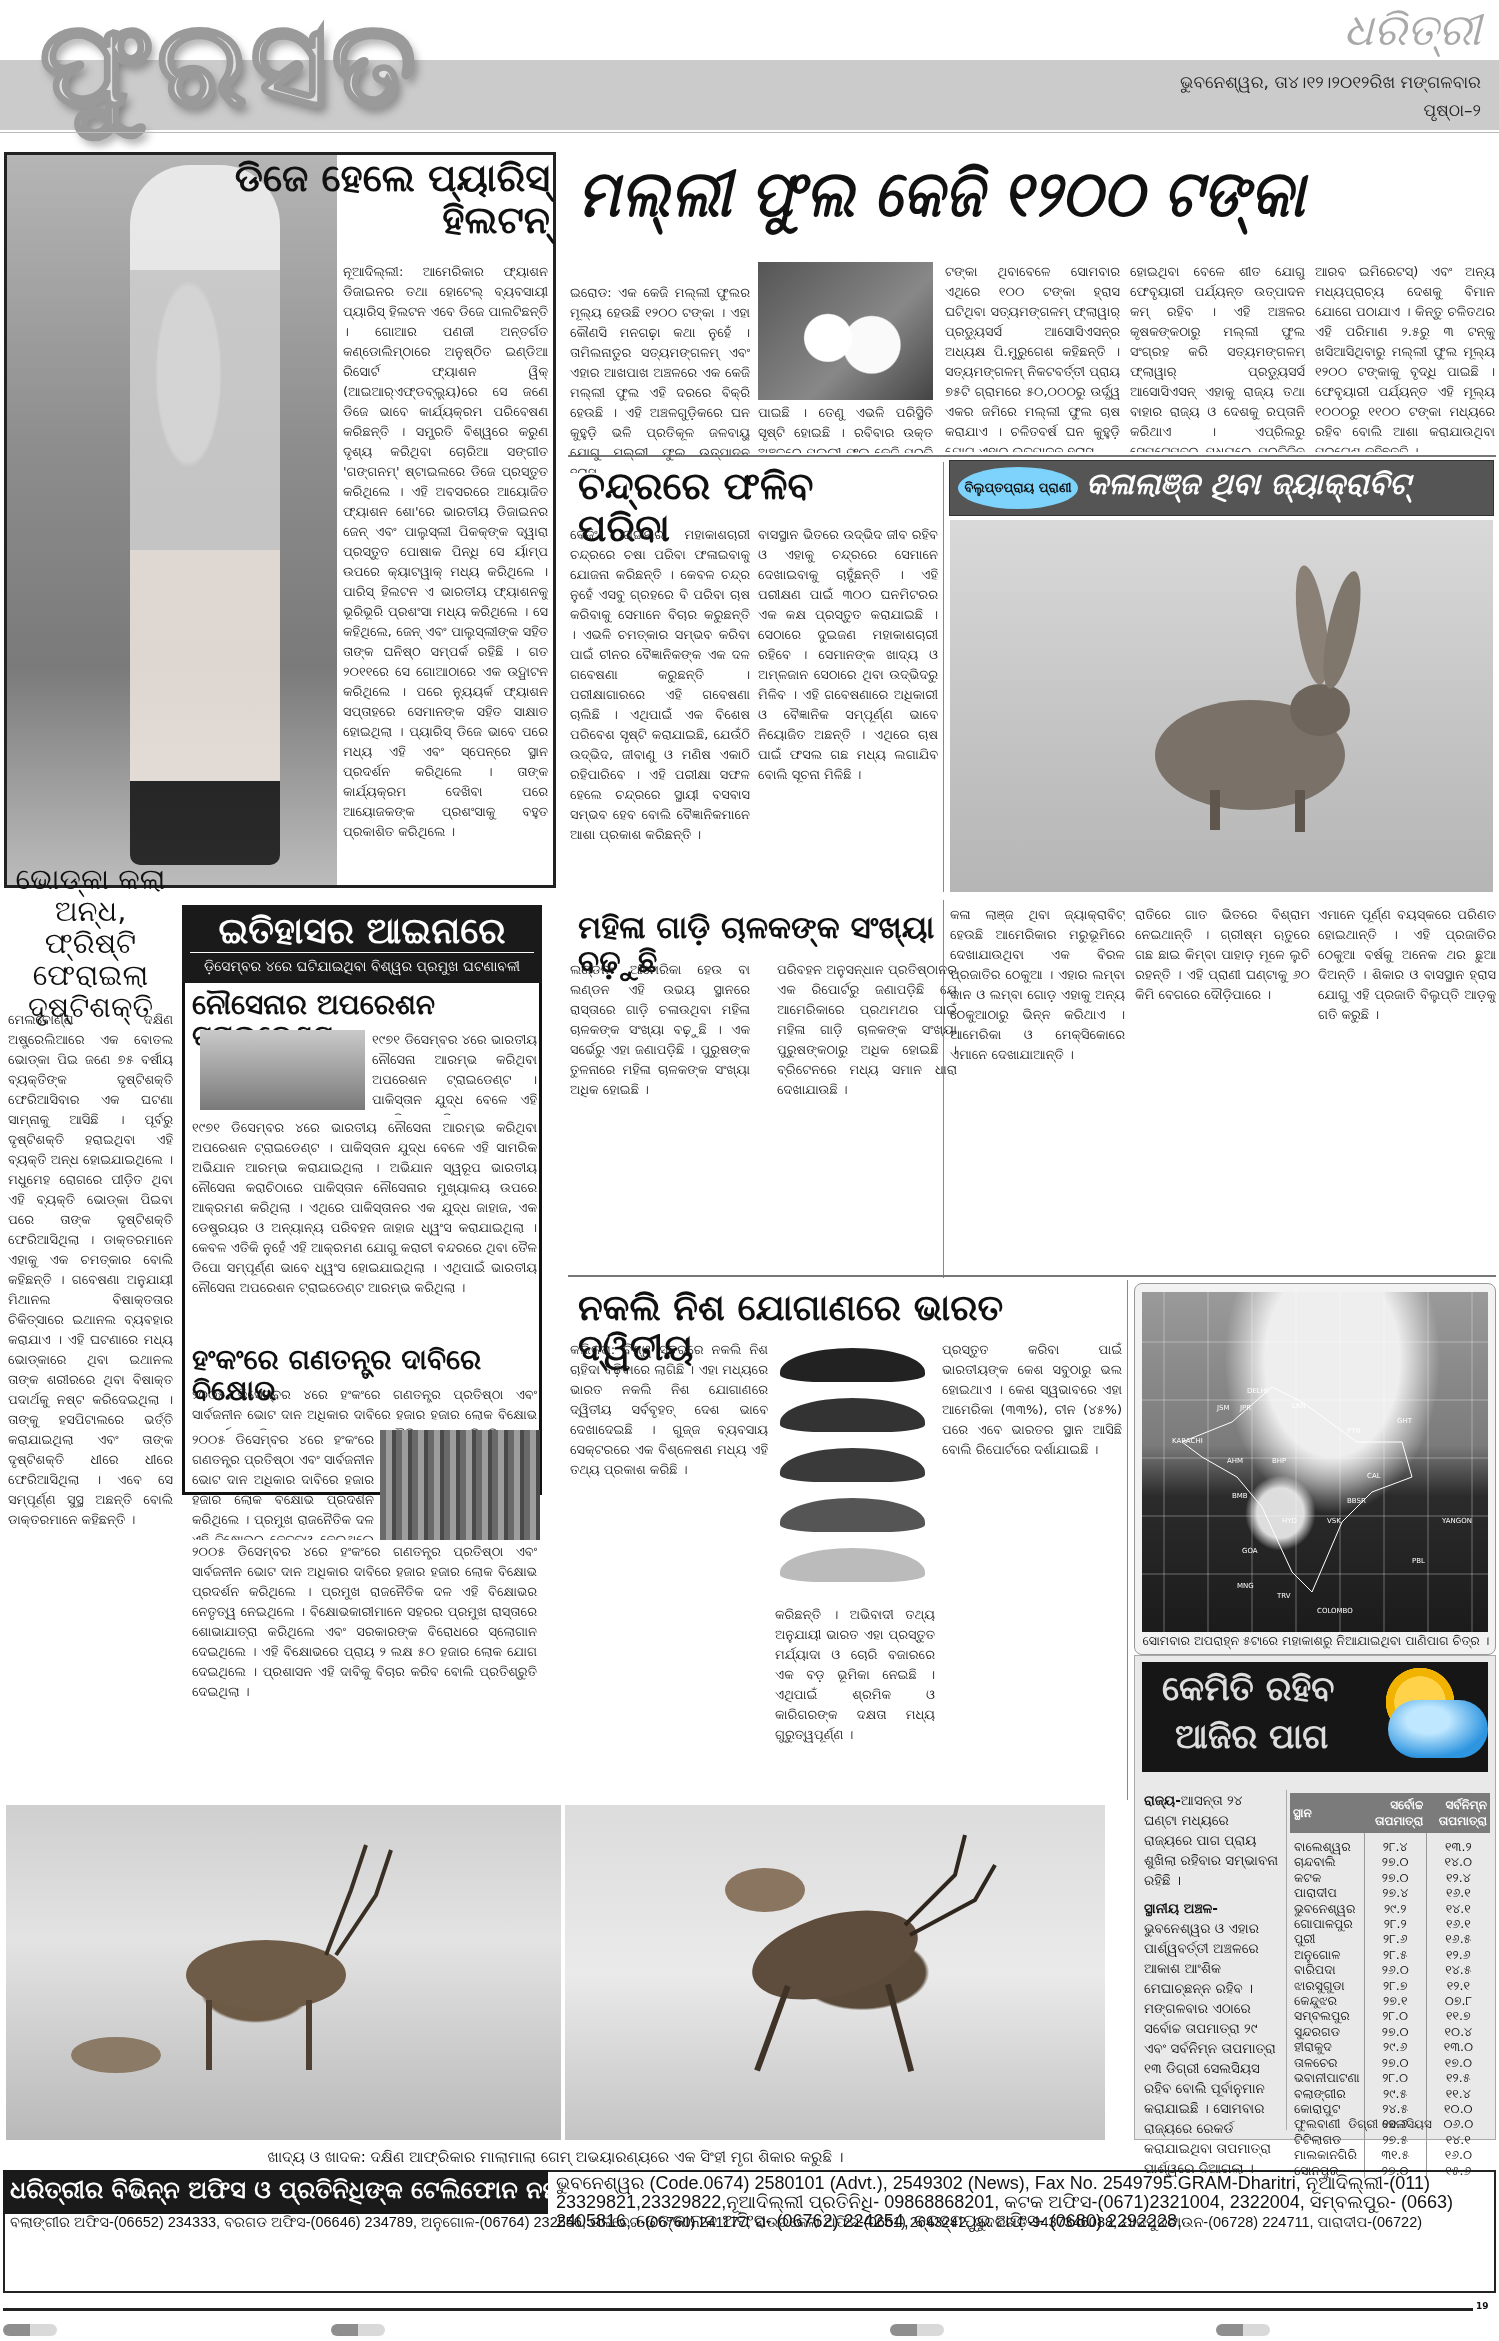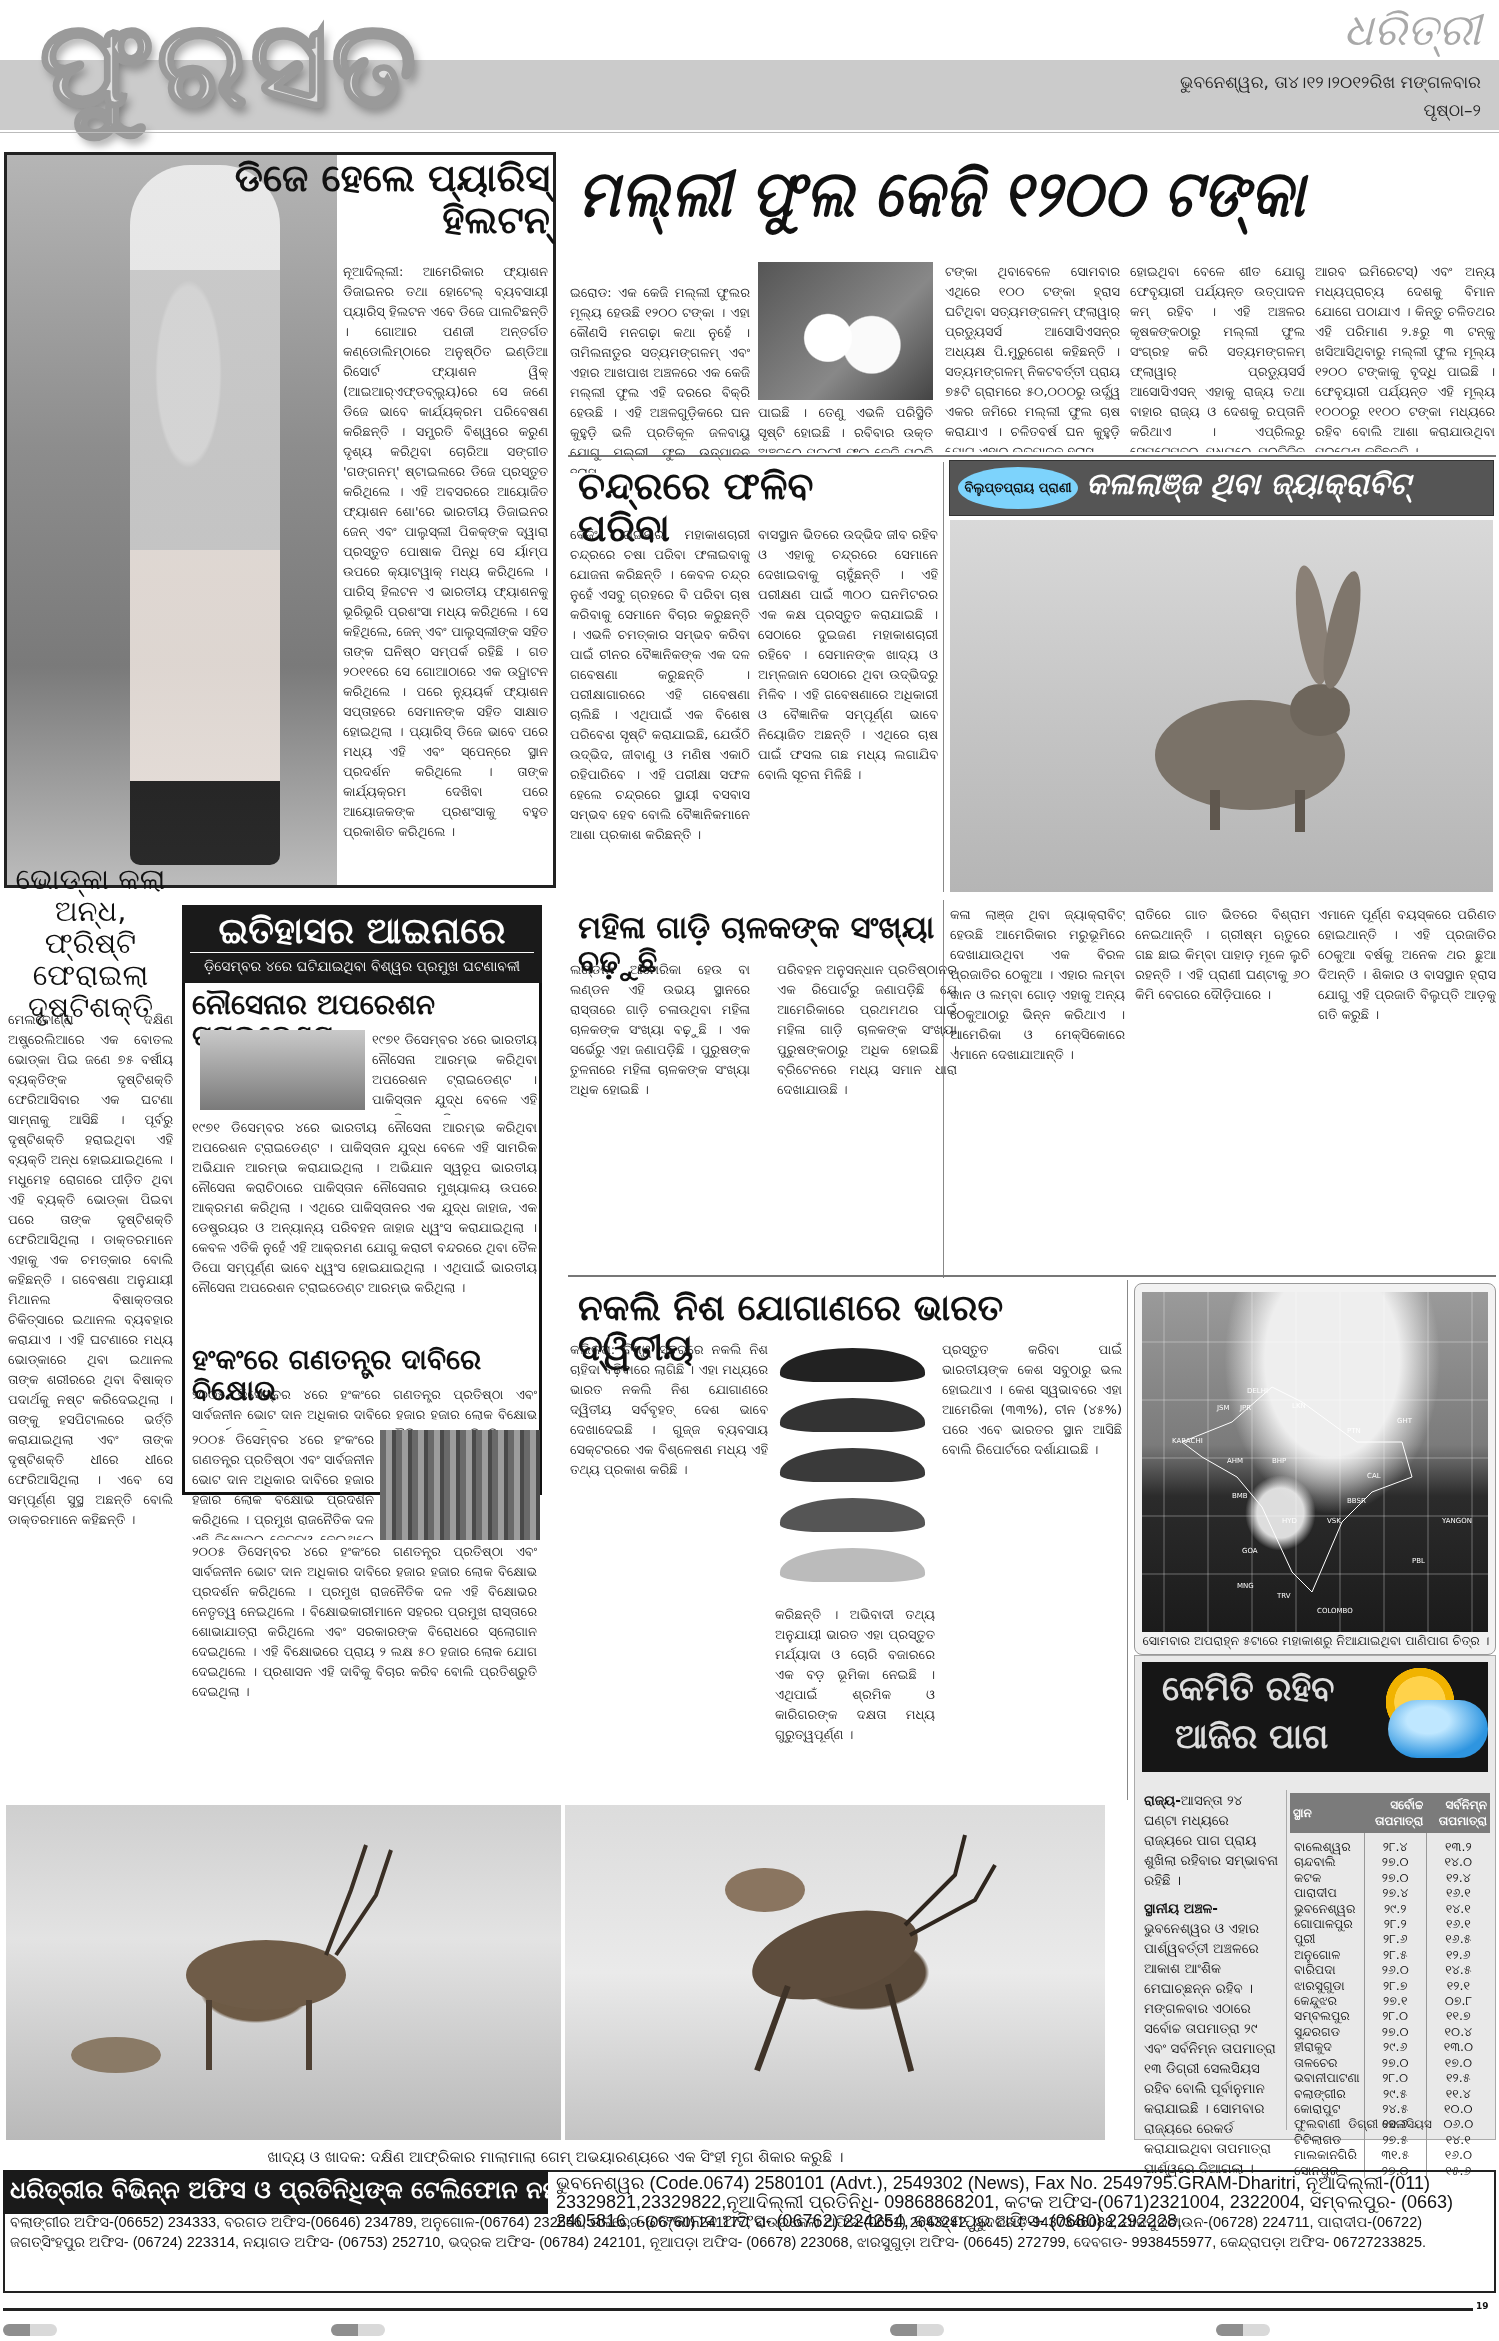--- a/index.html
+++ b/index.html
@@ -398,20 +398,19 @@
   </svg>
 </div>
 <div id="kudu-caption" class="abs">ଖାଦ୍ୟ ଓ ଖାଦକ: ଦକ୍ଷିଣ ଆଫ୍ରିକାର ମାଲାମାଲା ଗେମ୍ ଅଭୟାରଣ୍ୟରେ ଏକ ସିଂହୀ ମୃଗ ଶିକାର କରୁଛି ।</div>
 
 <div id="footer-box" class="abs"></div>
 <div id="footer-title-bg" class="abs"></div>
 <div id="footer-title" class="abs">ଧରିତ୍ରୀର ବିଭିନ୍ନ ଅଫିସ ଓ ପ୍ରତିନିଧିଙ୍କ ଟେଲିଫୋନ ନମ୍ବର</div>
 <div id="footer-l1" class="abs">ଭୁବନେଶ୍ୱର (Code.0674) 2580101 (Advt.), 2549302 (News), Fax No. 2549795.GRAM-Dharitri, ନୂଆଦିଲ୍ଲୀ-(011) 23329821,23329822,ନୂଆଦିଲ୍ଲୀ ପ୍ରତିନିଧି- 09868868201, କଟକ ଅଫିସ-(0671)2321004, 2322004, ସମ୍ବଲପୁର- (0663) 2405816, ଢେଙ୍କାନାଳ ଅଫିସ- (06762) 224254, ବ୍ରହ୍ମପୁର ଅଫିସ- (0680) 2292228,</div>
 <div id="footer-lines" class="abs">
   <div>ବଲାଙ୍ଗୀର ଅଫିସ-(06652) 234333, ବରଗଡ ଅଫିସ-(06646) 234789, ଅନୁଗୋଳ-(06764) 232556, ତାଳଚେର-(06760) 241177, ରାଉରକେଲା ଅଫିସ-(0661) 2643242, ସୁନ୍ଦରଗଡ଼-9437346088, ଯାଜପୁରଟାଉନ-(06728) 224711, ପାରାଦୀପ-(06722)</div>
-  <div>ଜଗତ୍‌ସିଂହପୁର ଅଫିସ- (06724) 223314, ନୟାଗଡ ଅଫିସ- (06753) 252710, ଭଦ୍ରକ ଅଫିସ- (06784) 242101, ନୂଆପଡ଼ା ଅଫିସ- (06678) 223068, ଝାରସୁଗୁଡ଼ା ଅଫିସ- (06645) 272799, ଦେବଗଡ- 9938455977, କେନ୍ଦ୍ରାପଡ଼ା ଅଫିସ- 06727233825.</div>
 </div>
 <div id="footer-rule" class="abs"></div>
 <div id="page-num" class="abs">19</div>
 <div class="pill" style="left:3px"></div>
 <div class="pill" style="left:331px"></div>
 <div class="pill" style="left:890px"></div>
 <div class="pill" style="left:1216px"></div>
 
 </body></html>

